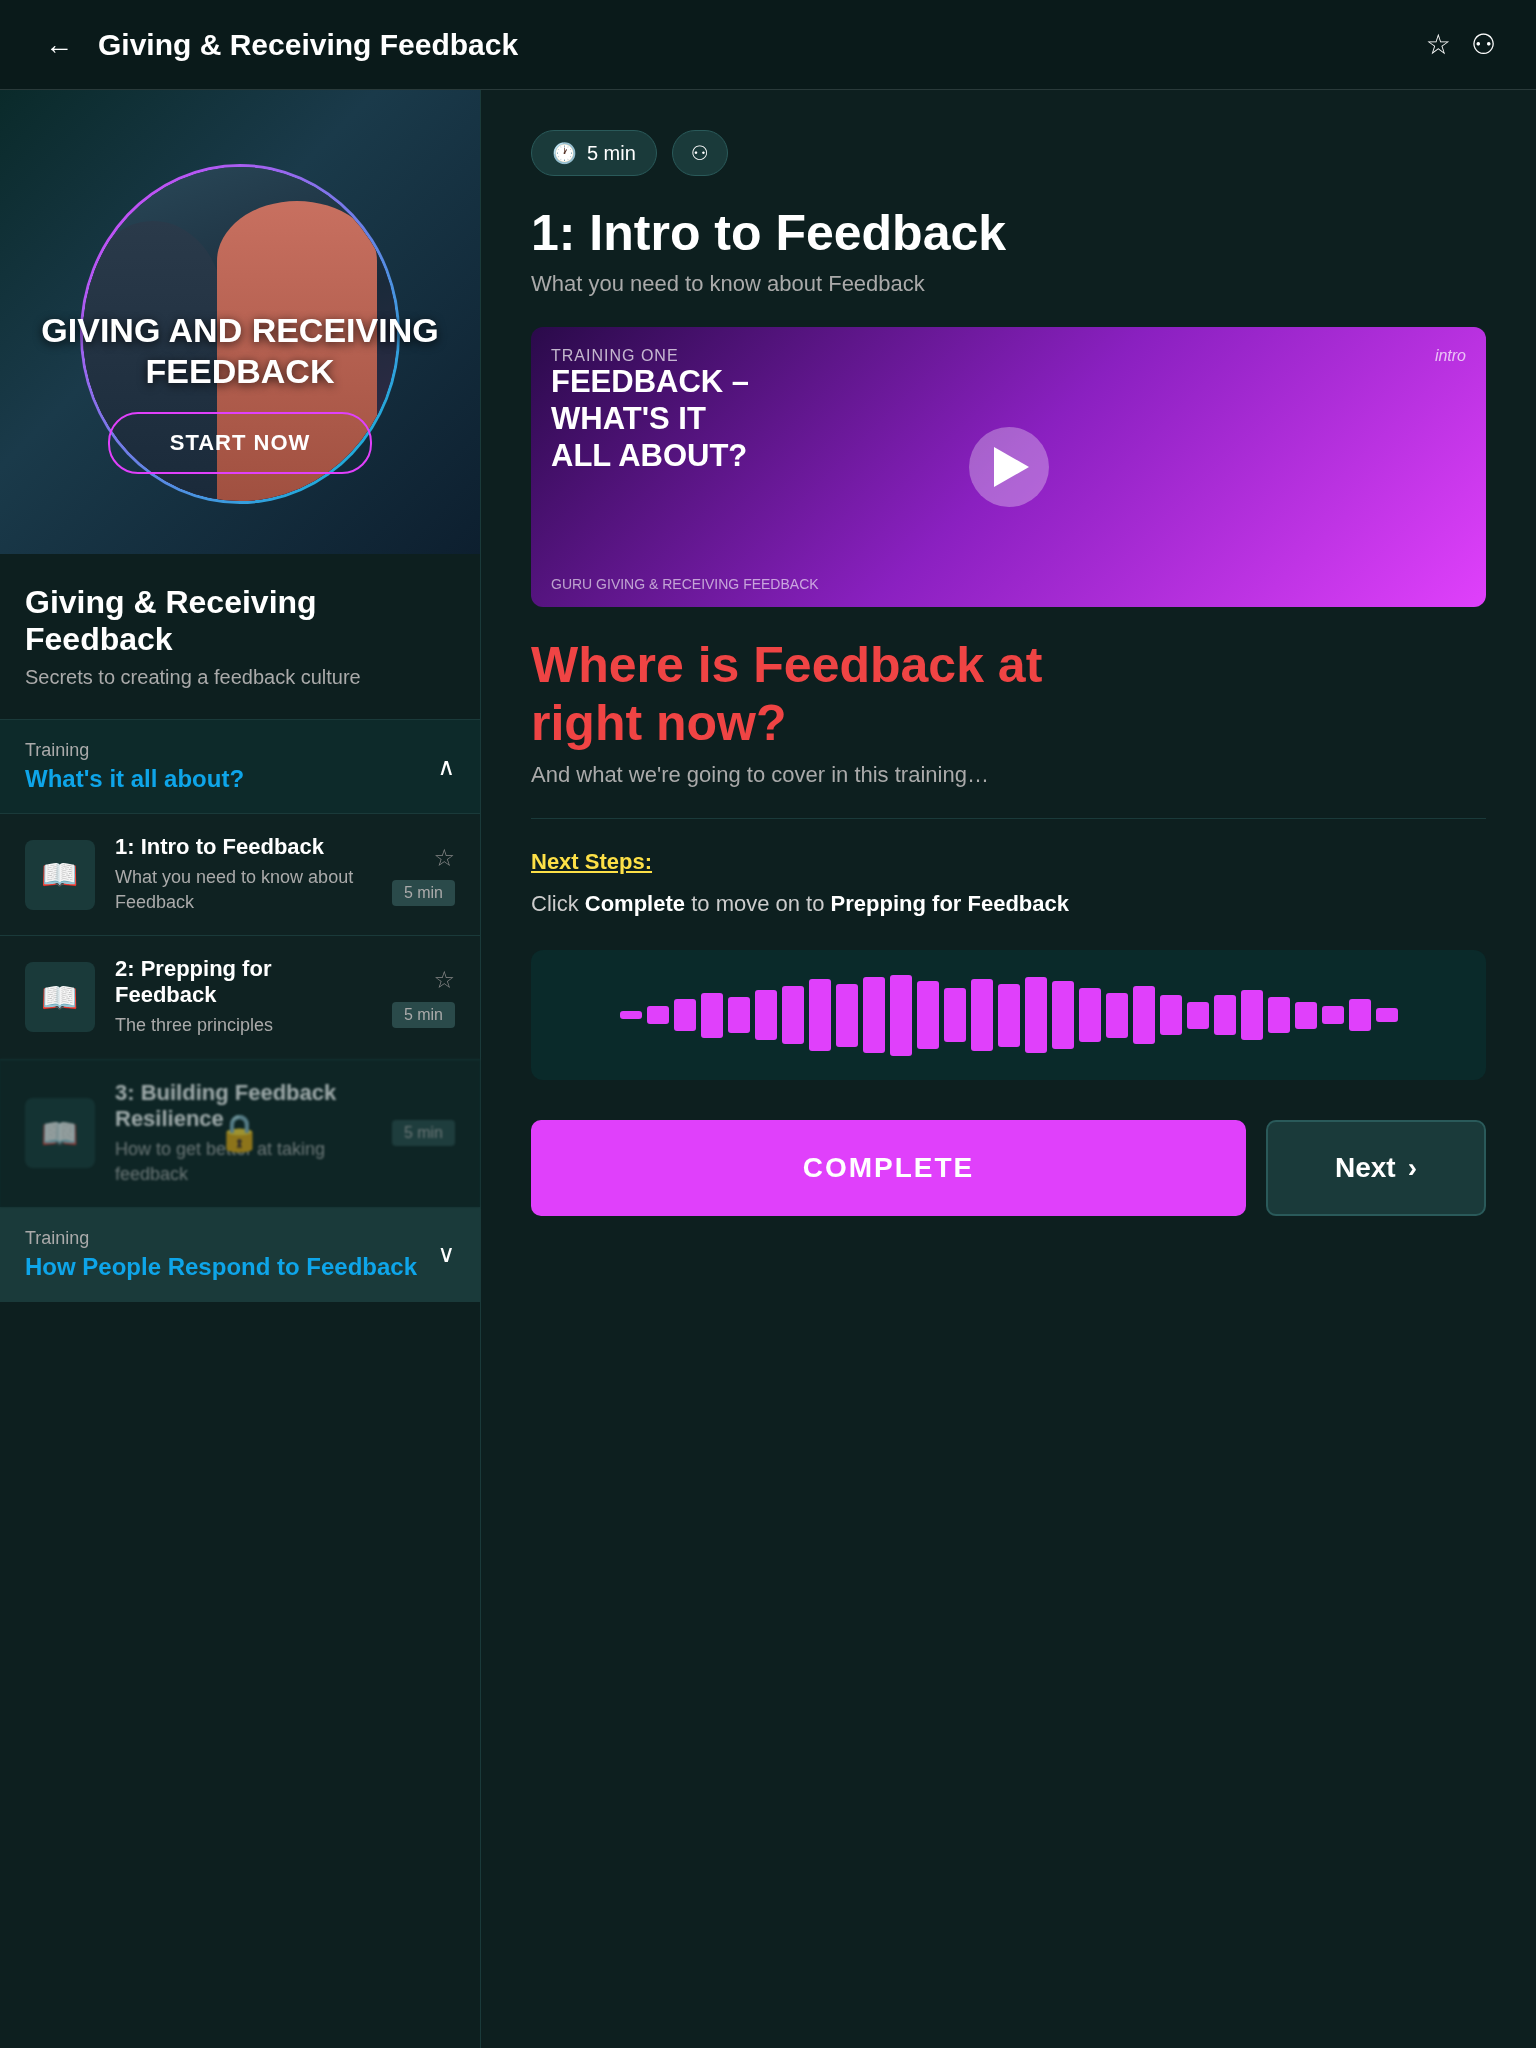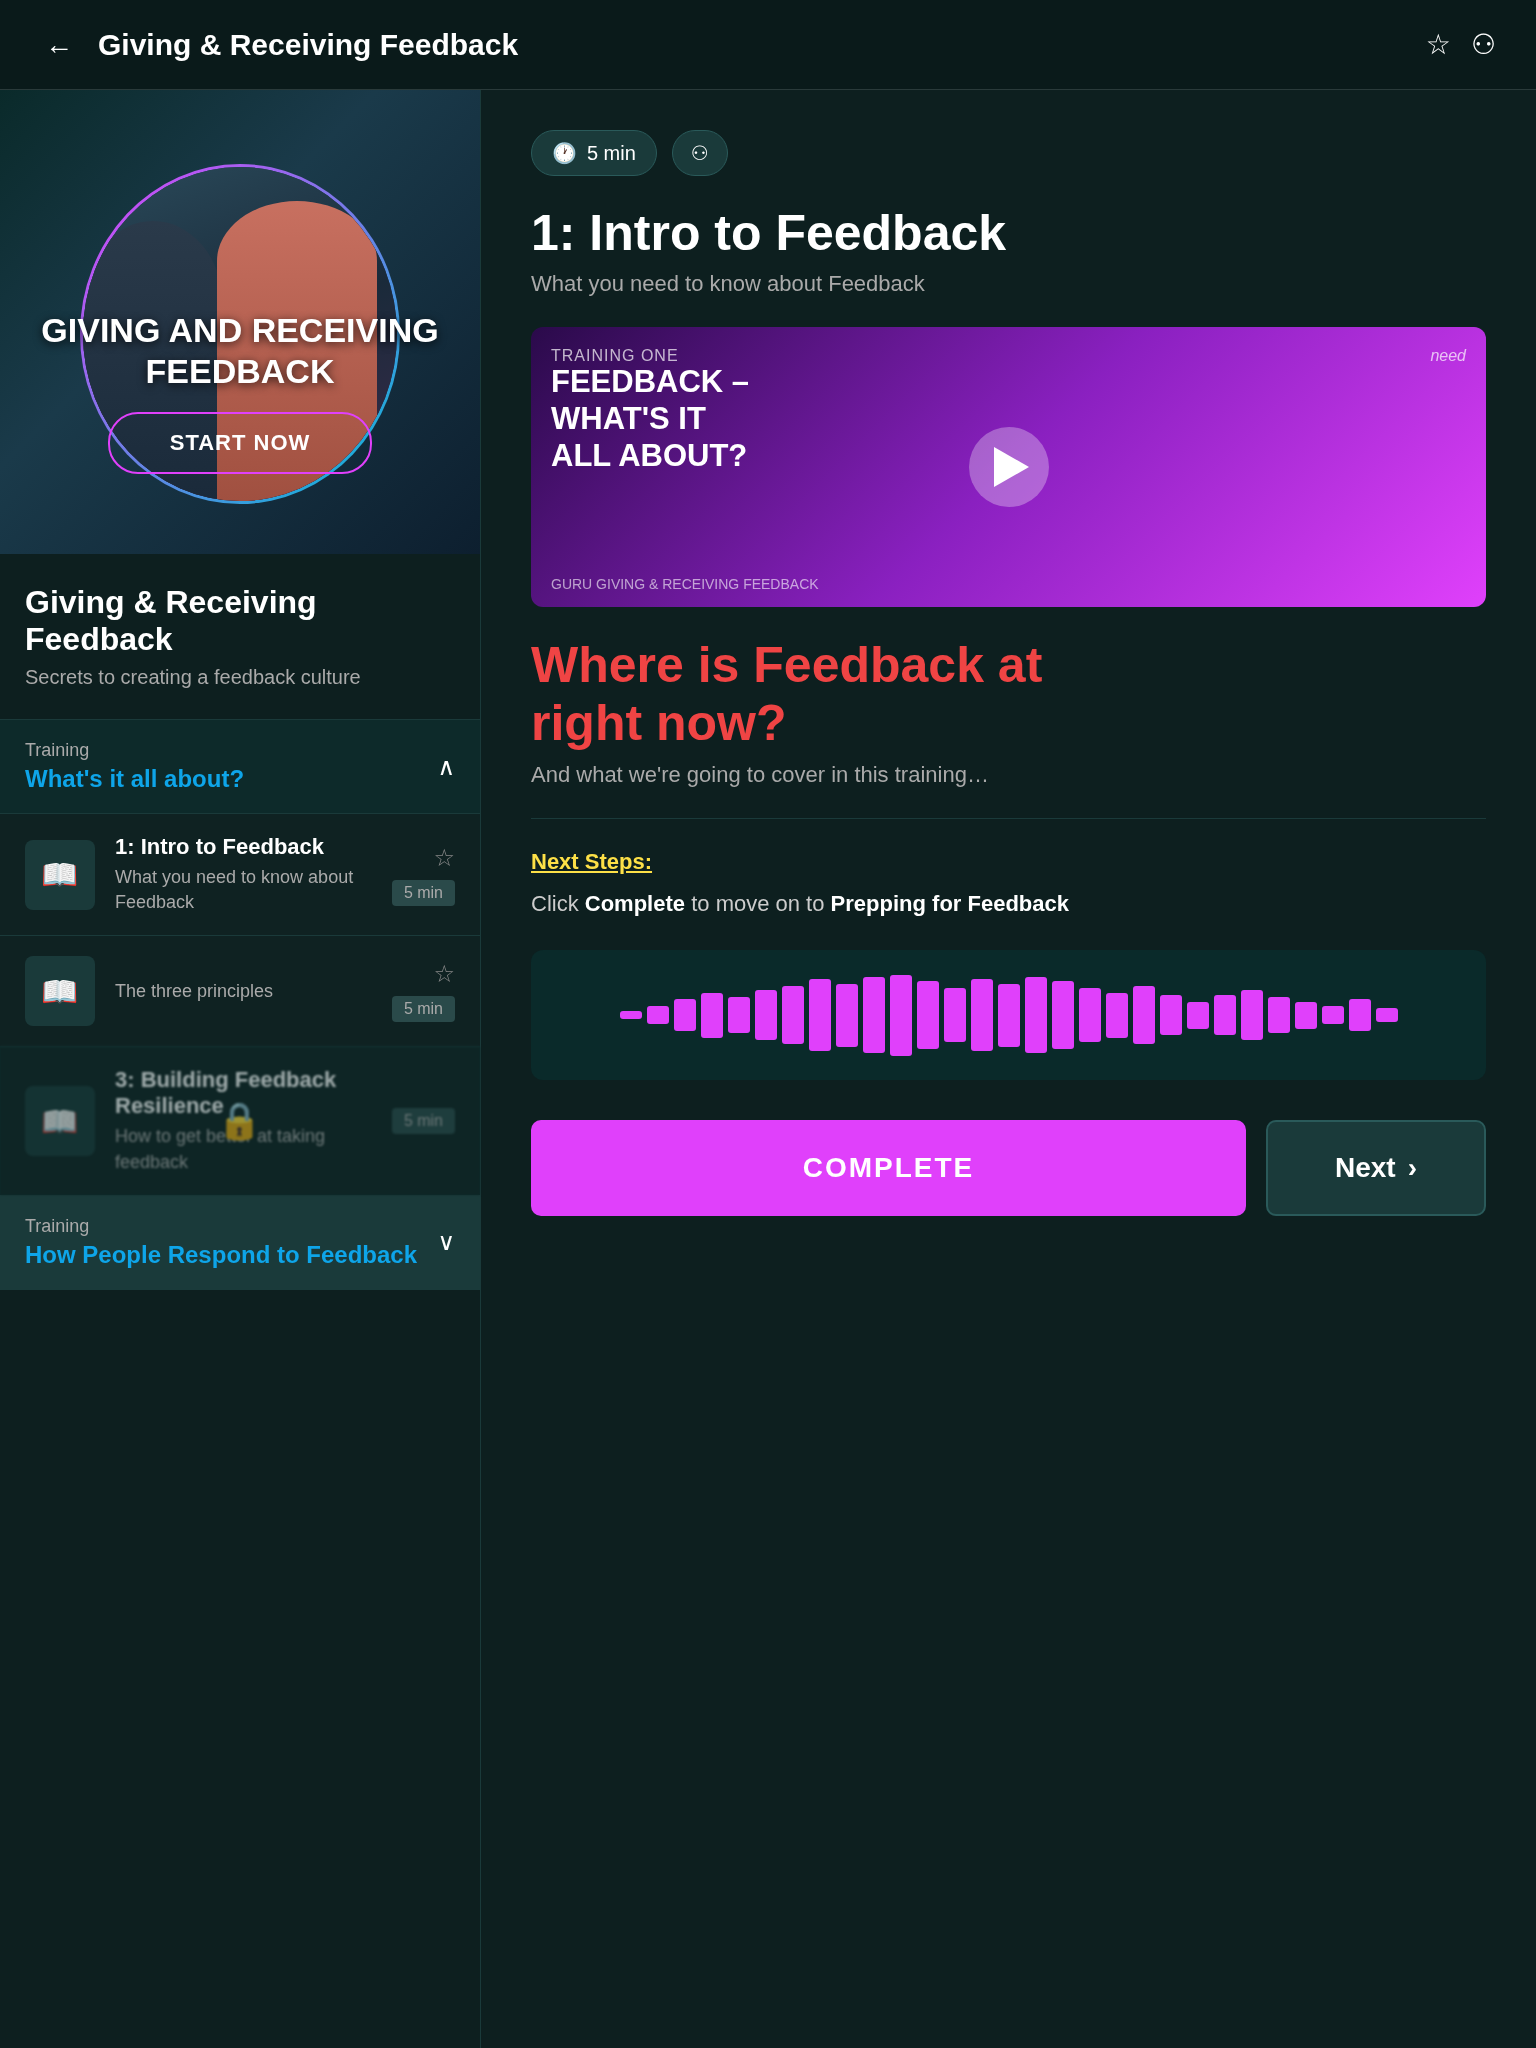--- a/index.html
+++ b/index.html
@@ -533,20 +533,21 @@
           <span class="star-icon">☆</span>
           <span class="duration-badge">5 min</span>
         </div>
       </div>
 
       <div class="lesson-item">
         <div class="lesson-icon">
           <span class="book-icon">📖</span>
         </div>
         <div class="lesson-info">
+          <div class="lesson-title">2: Prepping for Feedback</div>
           <div class="lesson-desc">The three principles</div>
         </div>
         <div class="lesson-meta">
           <span class="star-icon">☆</span>
           <span class="duration-badge">5 min</span>
         </div>
       </div>
 
       <div class="lesson-item locked" style="position:relative;">
         <div class="lesson-icon">
@@ -585,21 +586,21 @@
       <button class="link-badge">⚇</button>
     </div>
 
     <div>
       <div class="lesson-heading">1: Intro to Feedback</div>
       <div class="lesson-subheading">What you need to know about Feedback</div>
     </div>
 
     <div class="video-thumb">
       <span class="video-label">TRAINING ONE</span>
-      <span class="video-intro-label">need</span>
+      <span class="video-intro-label">intro</span>
       <div class="video-title-text">
         <span>FEEDBACK –</span><br>
         <span>WHAT'S IT</span><br>
         <span>ALL ABOUT?</span>
       </div>
       <div class="play-btn">
         <div class="play-triangle"></div>
       </div>
       <span class="video-branding">GURU  GIVING &amp; RECEIVING FEEDBACK</span>
     </div>

